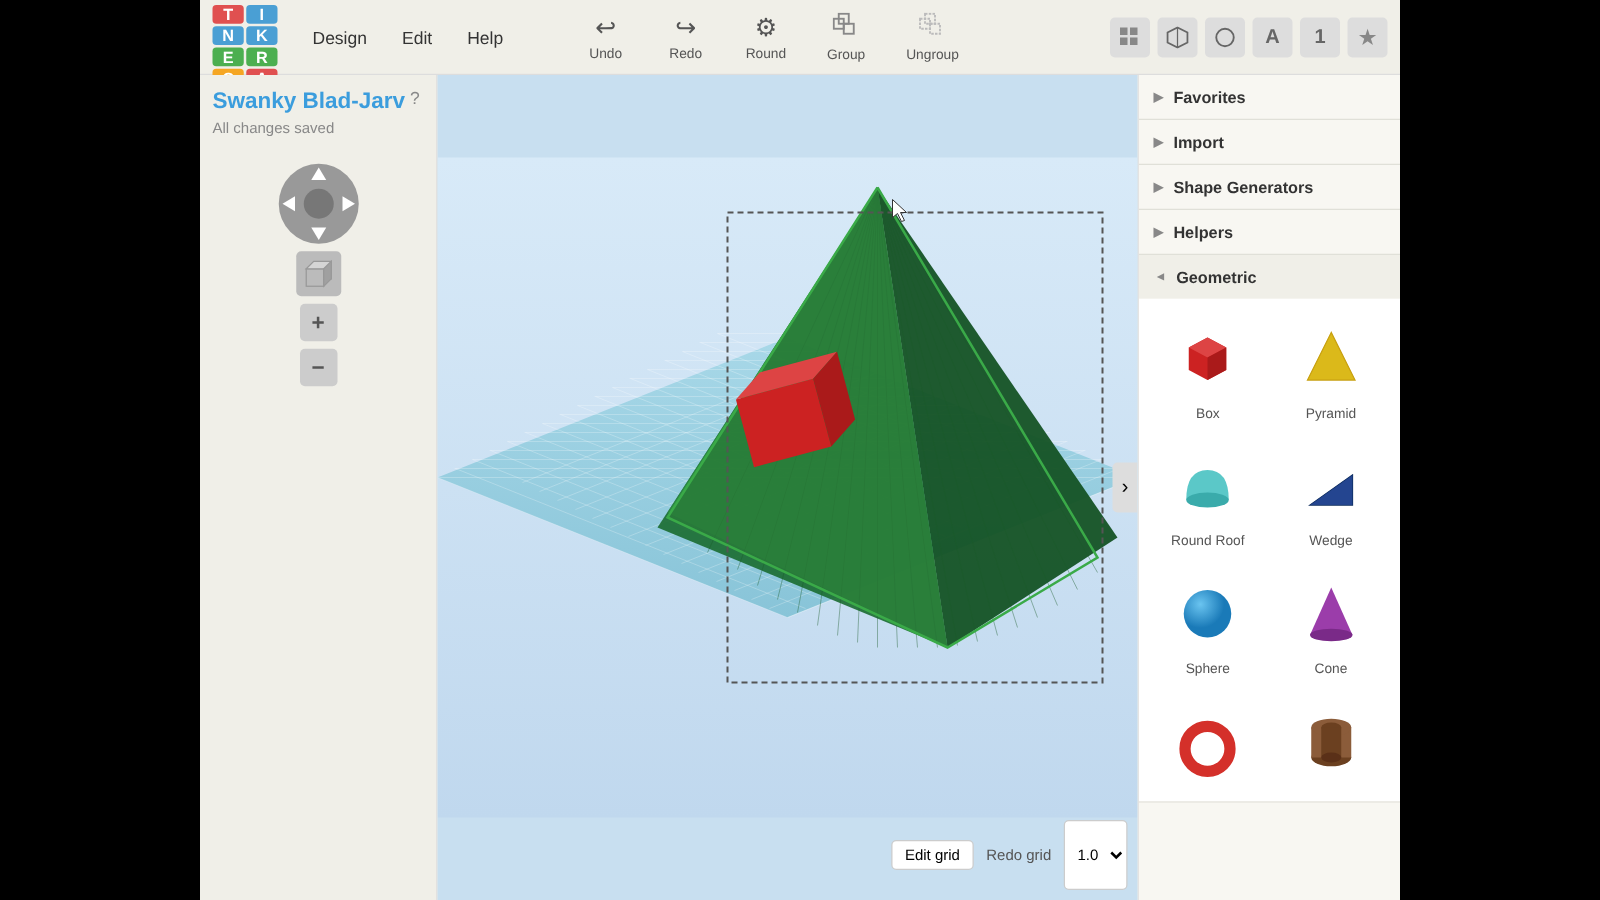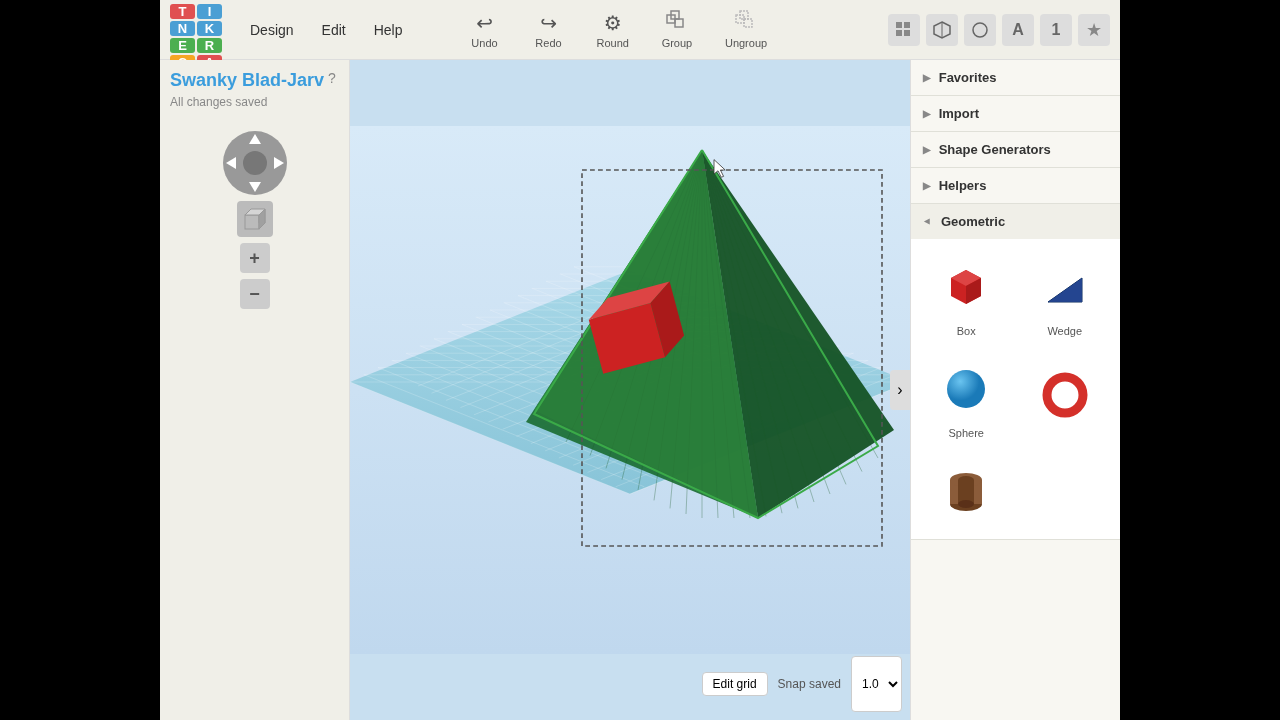--- a/index.html
+++ b/index.html
@@ -323,21 +323,21 @@
 
         <rect x="290" y="55" width="375" height="470" fill="none" stroke="#555" stroke-width="2" stroke-dasharray="6,4"></rect>
 
         <g transform="translate(455, 42)">
           <polygon points="0,0 0,18 5,14 9,22 12,21 8,13 14,13" fill="white" stroke="#333" stroke-width="1"></polygon>
         </g>
       </svg>
 
       <div class="bottom-bar">
         <button class="edit-grid-btn">Edit grid</button>
-        <span class="snap-label">Snap saved</span>
+        <span class="snap-label">Redo grid</span>
         <select class="snap-select">
           <option>1.0</option>
           <option>0.5</option>
           <option>0.1</option>
           <option>2.0</option>
           <option>5.0</option>
         </select>
       </div>
 
       <div class="collapse-arrow">›</div>
@@ -386,22 +386,41 @@
               <svg width="58" height="58" viewBox="0 0 58 58">
                 <polygon points="14,20 29,12 44,20 44,38 29,46 14,38" fill="#cc2222"></polygon>
                 <polygon points="14,20 29,28 44,20 29,12" fill="#dd4444"></polygon>
                 <polygon points="29,28 44,20 44,38 29,46" fill="#aa1a1a"></polygon>
               </svg>
             </div>
             <span class="shape-label">Box</span>
           </div>
 
 
-
-
+          <div class="shape-item">
+            <div class="shape-icon">
+              <svg width="58" height="58" viewBox="0 0 58 58">
+                <polygon points="29,8 10,46 48,46" fill="#e6c520"></polygon>
+                <polygon points="29,8 48,46 10,46" fill="#d4b018" opacity="0.6"></polygon>
+                <polygon points="29,8 10,46 48,46" fill="none" stroke="#c8a010" stroke-width="1"></polygon>
+              </svg>
+            </div>
+            <span class="shape-label">Pyramid</span>
+          </div>
+
+
+          <div class="shape-item">
+            <div class="shape-icon">
+              <svg width="58" height="58" viewBox="0 0 58 58">
+                <path d="M12,40 Q12,16 29,16 Q46,16 46,40 Z" fill="#5bc8c8"></path>
+                <ellipse cx="29" cy="40" rx="17" ry="6" fill="#3aabab"></ellipse>
+              </svg>
+            </div>
+            <span class="shape-label">Round Roof</span>
+          </div>
 
           <div class="shape-item">
             <div class="shape-icon">
               <svg width="58" height="58" viewBox="0 0 58 58">
                 <polygon points="12,44 46,44 46,20" fill="#1a3a7a"></polygon>
                 <polygon points="12,44 46,44 46,20 12,44" fill="none" stroke="#0a2a5a" stroke-width="1"></polygon>
                 <polygon points="12,44 46,20 46,44" fill="#2a4a9a" opacity="0.7"></polygon>
               </svg>
             </div>
             <span class="shape-label">Wedge</span>
@@ -415,20 +434,29 @@
                     <stop offset="0%" stop-color="#6ac4f0"></stop>
                     <stop offset="100%" stop-color="#1a7ab8"></stop>
                   </radialGradient>
                 </defs>
                 <circle cx="29" cy="29" r="19" fill="url(#sphereGrad)"></circle>
               </svg>
             </div>
             <span class="shape-label">Sphere</span>
           </div>
 
+          <div class="shape-item">
+            <div class="shape-icon">
+              <svg width="58" height="58" viewBox="0 0 58 58">
+                <polygon points="29,8 12,46 46,46" fill="#9b3daa"></polygon>
+                <ellipse cx="29" cy="46" rx="17" ry="5" fill="#7a2a88"></ellipse>
+              </svg>
+            </div>
+            <span class="shape-label">Cone</span>
+          </div>
 
           <div class="shape-item">
             <div class="shape-icon">
               <svg width="58" height="58" viewBox="0 0 58 58">
                 <circle cx="29" cy="35" r="18" fill="none" stroke="#d4302a" stroke-width="9"></circle>
               </svg>
             </div>
 
           </div>
 

